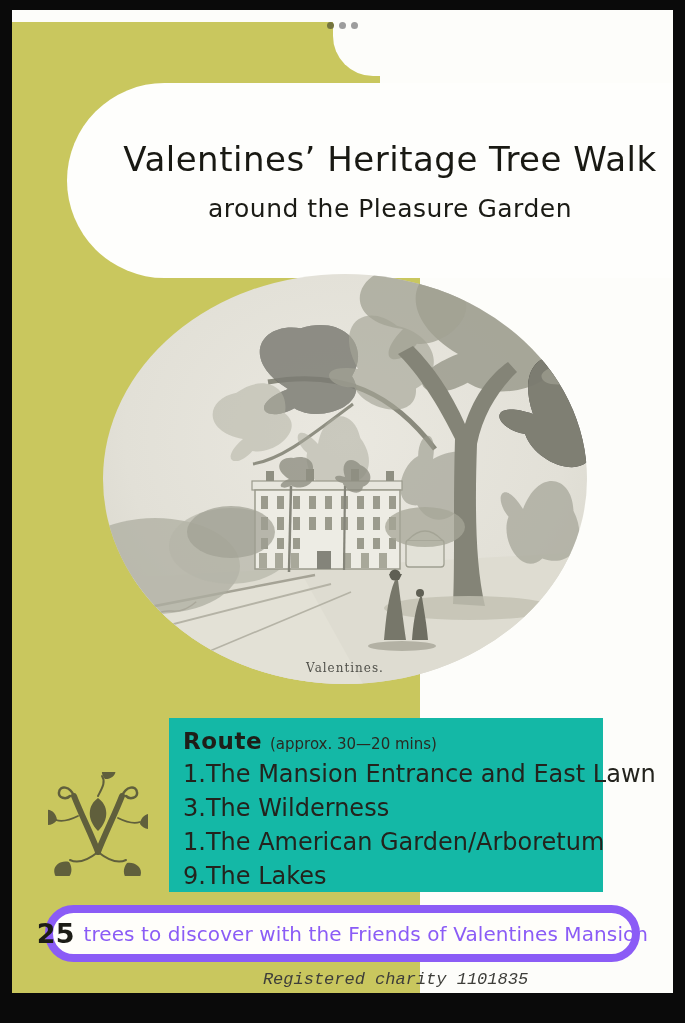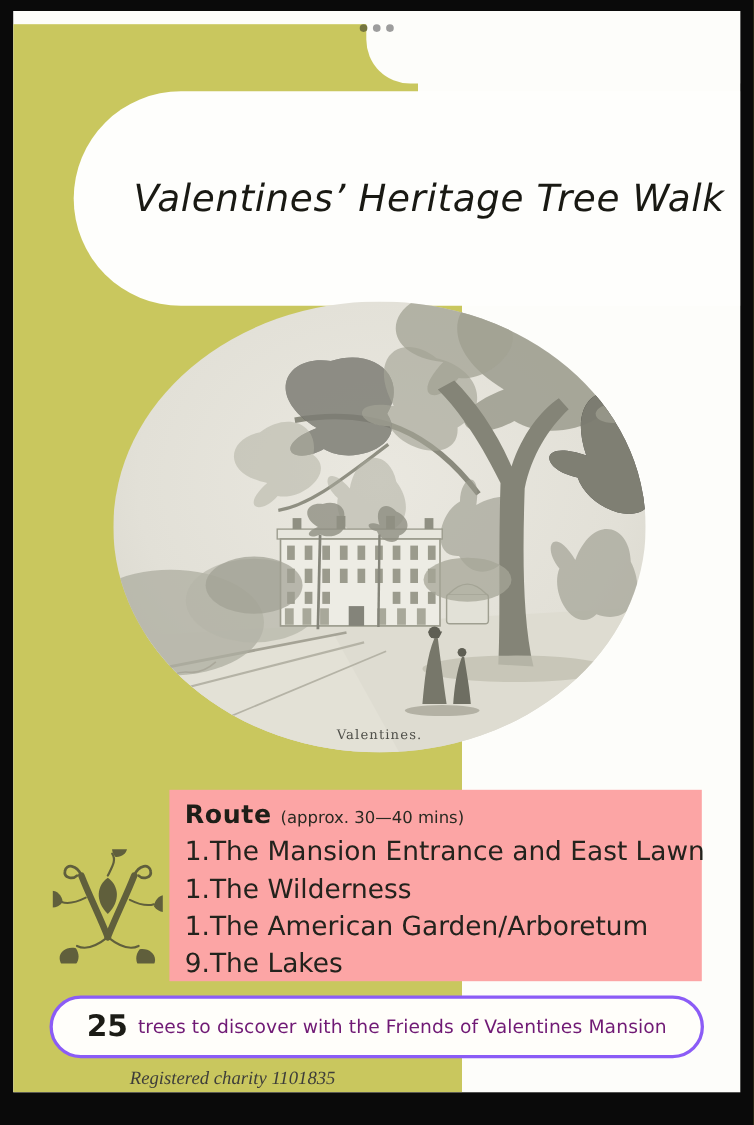--- a/index.html
+++ b/index.html
@@ -12,57 +12,58 @@
                border-bottom-left-radius:40px;}
   .olive-main{position:absolute;left:0;top:80px;width:408px;height:903px;background:#c9c75e;}
 
   .dot{position:absolute;top:12px;width:7px;height:7px;border-radius:50%;}
   .dot.d1{left:315px;background:#75753f;}
   .dot.d2{left:327px;background:#9d9d9d;}
   .dot.d3{left:339px;background:#9d9d9d;}
 
   .title-card{position:absolute;left:55px;top:73px;width:606px;height:195px;background:#fefefc;
               border-radius:98px 0 0 98px;display:flex;flex-direction:column;justify-content:center;
-              align-items:center;gap:15px;box-sizing:border-box;padding-left:40px;font-style:italic;}
+              align-items:center;gap:15px;box-sizing:border-box;padding-left:40px;}
   .title{font-size:34px;color:#191913;letter-spacing:.5px;white-space:nowrap;}
   .subtitle{font-size:25px;color:#1b1b15;letter-spacing:.5px;white-space:nowrap;}
 
   .oval-wrap{position:absolute;left:91px;top:264px;width:484px;height:410px;}
 
-  .route-box{position:absolute;left:142px;top:708px;width:484px;height:174px;background:#fca5a5;
+  .route-box{position:absolute;left:157px;top:708px;width:434px;height:174px;background:#14b8a6;
              box-sizing:border-box;padding:10px 8px 0 14px;color:#23231d;}
   .route-head{display:flex;align-items:baseline;gap:8px;margin-bottom:3px;}
   .route-title{font-size:23px;font-weight:bold;letter-spacing:.5px;color:#1e1e18;}
   .route-note{font-size:15px;color:#2a2a22;}
   .route-item{font-size:24px;line-height:34px;white-space:nowrap;color:#23231d;}
 
   .emblem{position:absolute;left:36px;top:762px;width:100px;height:104px;opacity:.85;}
 
   .banner{position:absolute;left:33px;top:895px;width:595px;height:57px;background:#fffefa;
-          border:3px solid #8b5cf6;border-radius:29px;box-sizing:border-box;display:flex;
+          border:8px solid #8b5cf6;border-radius:29px;box-sizing:border-box;display:flex;
           align-items:center;justify-content:center;gap:9px;}
   .banner-count{font-size:27px;font-weight:bold;color:#1c1c16;}
-  .banner-text{font-size:17px;color:#701a75;letter-spacing:.1px;white-space:nowrap;}
-
-  .charity{position:absolute;left:106px;top:960px;right:0;text-align:left;
-           font-family:Liberation Serif, serif;font-style:italic;
+  .banner-text{font-size:20px;color:#8b5cf6;letter-spacing:.1px;white-space:nowrap;}
+
+  .charity{position:absolute;left:106px;top:960px;right:0;text-align:center;
+           font-family:Liberation Mono, monospace;font-style:italic;
            font-size:17px;color:#3e3e3a;}
 </style>
 </head>
 <body>
 
 <div class="frame">
   <div class="poster">
 
     <div class="olive-top"></div>
     <div class="white-notch"></div>
     <div class="olive-main"></div>
 
     <div class="title-card">
       <div class="title">Valentines’ Heritage Tree Walk</div>
+      <div class="subtitle">around the Pleasure Garden</div>
     </div>
 
     <div class="oval-wrap">
       <svg viewBox="0 0 484 410" width="484" height="410" xmlns="http://www.w3.org/2000/svg">
         <defs>
           <clipPath id="ovalclip">
               <ellipse cx="242" cy="205" rx="242" ry="205"></ellipse>
             </clipPath>
           <radialGradient id="paper" cx="50%" cy="40%" r="70%">
             <stop offset="0%" stop-color="#eae8e0"></stop>
@@ -165,24 +166,24 @@
 
           <path d="M46,346 q12,-8 24,-4 t26,-4" stroke="#aaa89b" stroke-width="1.5" fill="none" transform="rotate(-12 46 346)"></path>
         </g>
         <text x="242" y="398" text-anchor="middle" font-family="DejaVu Serif, serif" font-size="12" letter-spacing="1" fill="#50504a">Valentines.</text>
       </svg>
     </div>
 
     <div class="route-box">
       <div class="route-head">
         <span class="route-title">Route</span>
-        <span class="route-note">(approx. 30—40 mins)</span>
+        <span class="route-note">(approx. 30—20 mins)</span>
       </div>
       <div class="route-item">1.The Mansion Entrance and East Lawn</div>
-      <div class="route-item">1.The Wilderness</div>
+      <div class="route-item">3.The Wilderness</div>
       <div class="route-item">1.The American Garden/Arboretum</div>
       <div class="route-item">9.The Lakes</div>
     </div>
 
     <div class="emblem">
       <svg viewBox="0 0 100 104" width="100" height="104" xmlns="http://www.w3.org/2000/svg">
         <defs>
           <path id="ivy" d="M0,0 C-8,-3 -11,-12 -6,-17 C-2,-21 2,-21 6,-17 C11,-12 8,-3 0,0 Z"></path>
         </defs>
         <g stroke="#4e4e37" fill="none" stroke-linecap="round">

